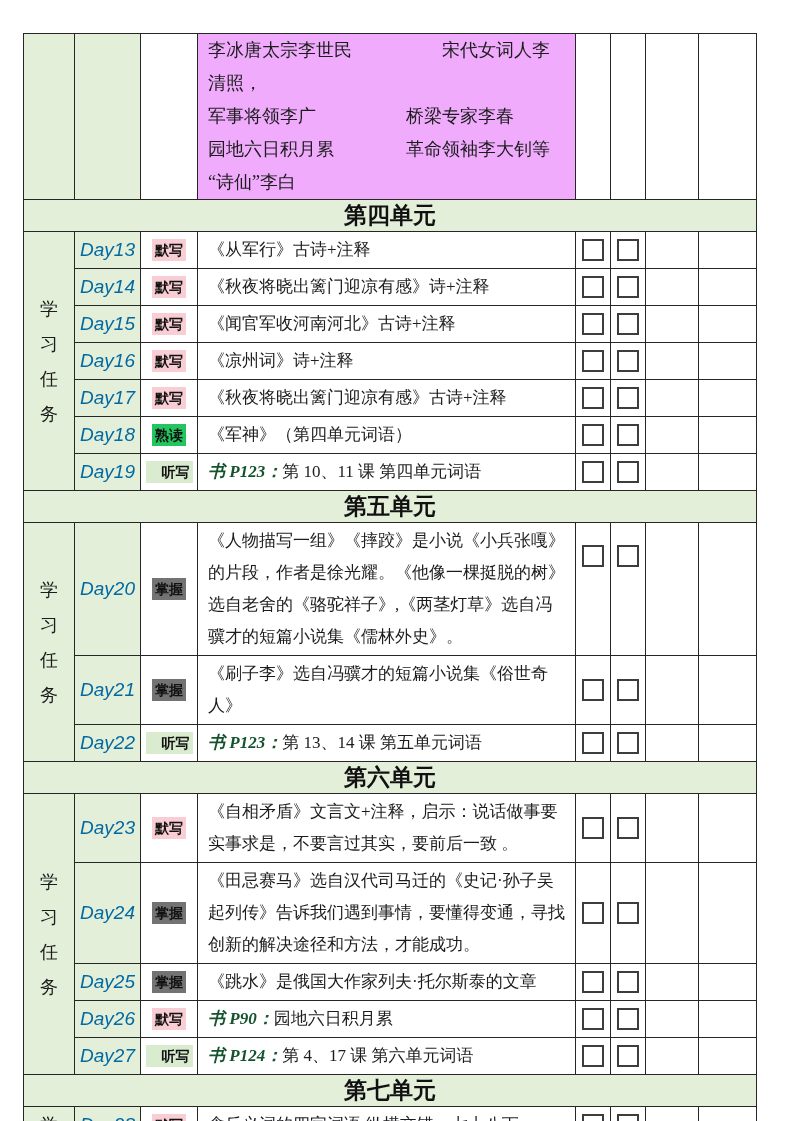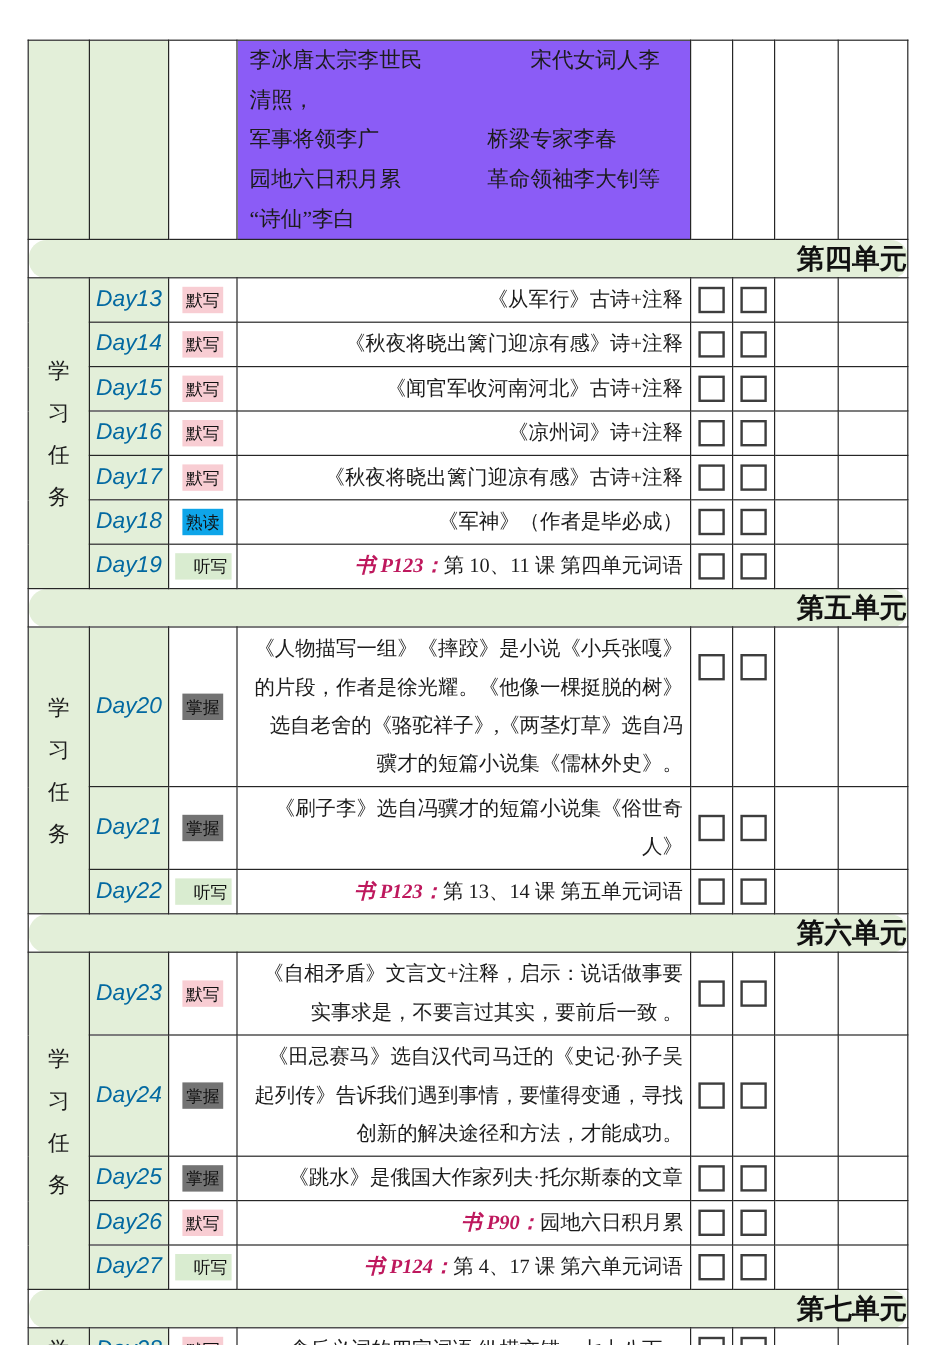--- a/index.html
+++ b/index.html
@@ -10,37 +10,37 @@
   td{border:1px solid #262626;padding:0;vertical-align:middle;overflow:hidden;}
   td.green{background:#e3efd9;}
   td.side{background:#e3efd9;text-align:center;}
   .side-stack{display:flex;flex-direction:column;align-items:center;
               justify-content:center;gap:17px;font-size:18px;line-height:18px;}
   td.day{background:#e3efd9;text-align:center;
          font-family:"Liberation Sans","DejaVu Sans",sans-serif;
          font-style:italic;font-weight:normal;font-size:19px;color:#0369a1;}
   td.badge-cell{text-align:center;background:#ffffff;}
   .badge{display:inline-block;font-family:"Liberation Sans","DejaVu Sans",sans-serif;
-         font-weight:normal;font-size:14px;line-height:20px;padding:1px 3px;color:#111;}
+         font-weight:bold;font-size:14px;line-height:20px;padding:1px 3px;color:#111;}
   .b-pink{background:#f8cdd3;}
-  .b-blue{background:#0ea5e9;}
+  .b-blue{background:#22c55e;}
   .b-green{background:#d9ecd0;padding-left:16px;}
   .b-peach{background:#737373;}
   td.task{padding:2px 6px 2px 10px;font-size:17px;line-height:32px;
-          text-align:right;background:#ffffff;}
-  .red{color:#be185d;font-weight:bold;font-style:italic;font-family:Liberation Serif, serif;}
-  td.sec-header{background:#e3efd9;text-align:right;
+          text-align:left;background:#ffffff;}
+  .red{color:#14532d;font-weight:bold;font-style:italic;font-family:Liberation Serif, serif;}
+  td.sec-header{background:#e3efd9;text-align:center;
                 font-family:Liberation Sans, sans-serif;
-                font-weight:bold;font-size:23px;color:#111;border-radius:15px;}
+                font-weight:bold;font-size:23px;color:#111;}
   td.cb-cell{text-align:center;background:#ffffff;}
   td.cb-top{vertical-align:top;padding-top:22px;}
   .cb{display:inline-block;width:18px;height:18px;border:2px solid #3d3d3d;
       background:#ffffff;vertical-align:middle;}
   td.blank{background:#ffffff;}
-  td.topc{padding:0 24px 0 10px;font-size:18px;line-height:33px;background:#8b5cf6;}
+  td.topc{padding:0 24px 0 10px;font-size:18px;line-height:33px;background:#f0abfc;}
   .topline{white-space:pre;}
 </style>
 </head>
 <body>
 
 <table class="plan">
   <colgroup>
     <col style="width:51px">
       <col style="width:66px">
       <col style="width:57px">
@@ -121,21 +121,21 @@
     <td class="badge-cell"><span class="badge b-pink">默写</span></td>
     <td class="task"><span>《秋夜将晓出篱门迎凉有感》古诗+注释</span></td>
     <td class="cb-cell"><span class="cb"></span></td>
     <td class="cb-cell"><span class="cb"></span></td>
     <td class="blank"></td>
     <td class="blank"></td>
   </tr>
   <tr style="height:32px">
     <td class="day">Day18</td>
     <td class="badge-cell"><span class="badge b-blue">熟读</span></td>
-    <td class="task"><span>《军神》（作者是毕必成）</span></td>
+    <td class="task"><span>《军神》（第四单元词语）</span></td>
     <td class="cb-cell"><span class="cb"></span></td>
     <td class="cb-cell"><span class="cb"></span></td>
     <td class="blank"></td>
     <td class="blank"></td>
   </tr>
   <tr style="height:32px">
     <td class="day">Day19</td>
     <td class="badge-cell"><span class="badge b-green">听写</span></td>
     <td class="task"><span class="red">书 P123：</span><span>第 10、11 课 第四单元词语</span></td>
     <td class="cb-cell"><span class="cb"></span></td>

